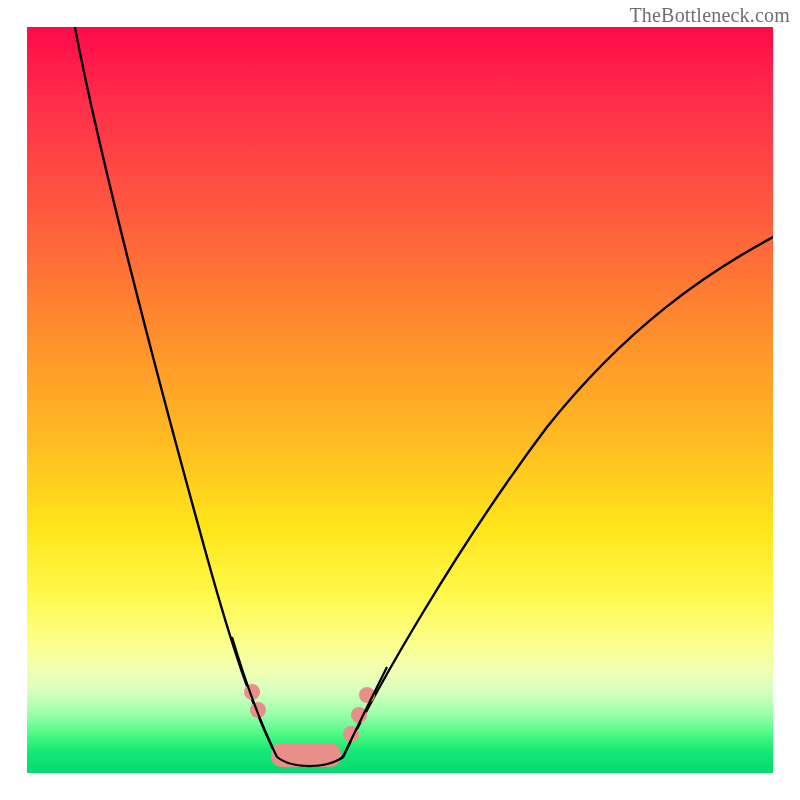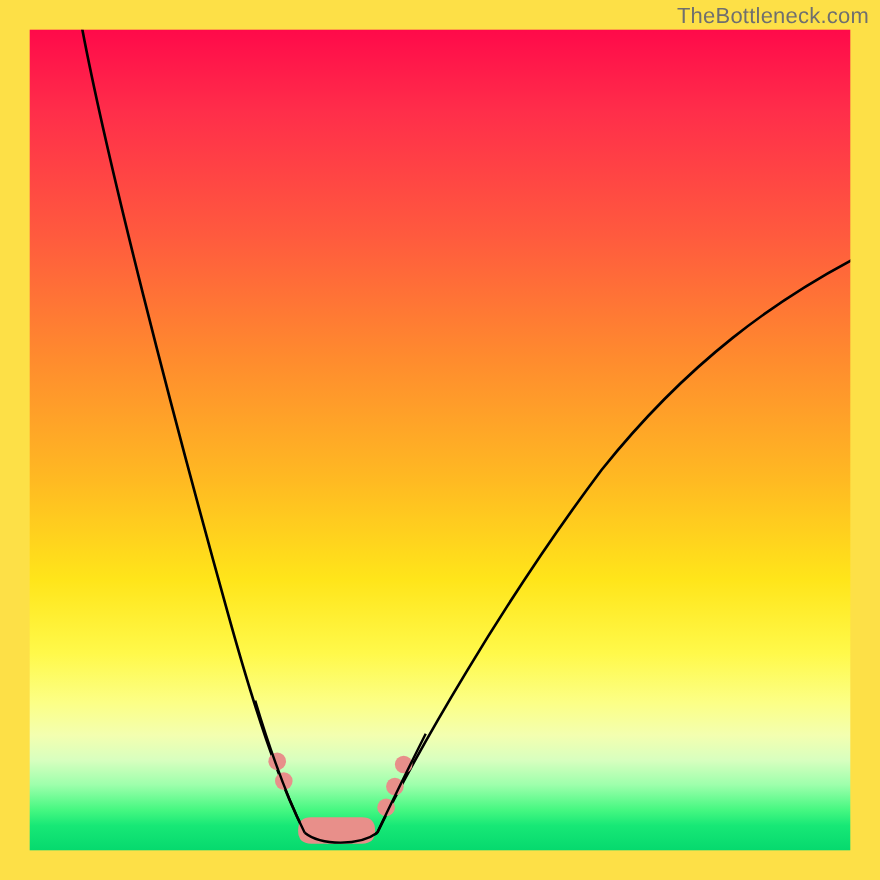--- a/index.html
+++ b/index.html
@@ -10,21 +10,22 @@
     background: #000;
     overflow: hidden;
     font-family: Arial, Helvetica, sans-serif;
   }
   .frame {
     position: absolute;
     left: 0;
     top: 0;
     width: 800px;
     height: 800px;
-    background: #fde047;
+    background: #ffffff;
+    font-family: Liberation Serif, serif;
   }
   .plot {
     position: absolute;
     left: 27px;
     top: 27px;
     width: 746px;
     height: 746px;
     
     background: linear-gradient(to bottom,
       #ff0a4a 0%,

